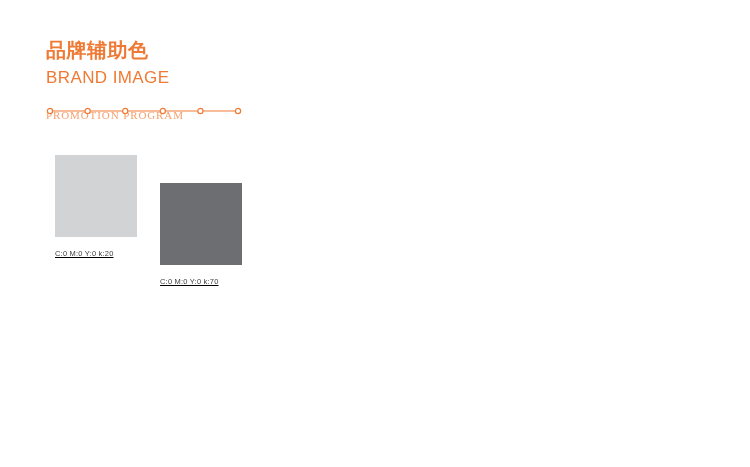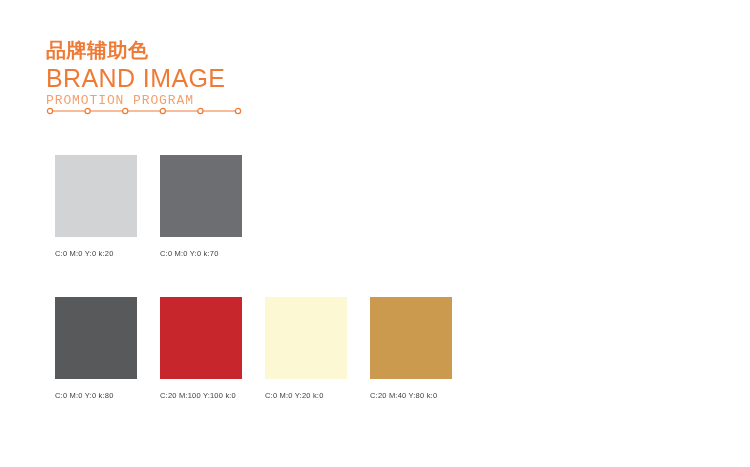--- a/index.html
+++ b/index.html
@@ -36,70 +36,71 @@
     font-weight: bold;
     color: #ef7a35;
     letter-spacing: 0.5px;
     line-height: 24px;
     margin: 0;
     white-space: nowrap;
   }
 
   .title-en {
     font-family: "Liberation Sans", sans-serif;
-    font-size: 25px;
+    font-size: 17px;
     font-weight: normal;
     color: #ef7a35;
     letter-spacing: 0.4px;
     line-height: 28px;
     margin: 2px 0 0 0;
     white-space: nowrap;
   }
 
   .subtitle-en {
-    font-family: Liberation Mono, monospace;
-    font-size: 13px;
+    font-family: Liberation Serif, serif;
+    font-size: 11px;
     font-weight: normal;
     color: #f4a06e;
     letter-spacing: 0.9px;
     line-height: 12px;
-    margin: 3px 0 0 0;
+    margin: 17px 0 0 0;
     white-space: nowrap;
   }
 
   
   .rule {
     position: absolute;
     left: 46px;
     top: 105px;
     width: 196px;
     height: 12px;
   }
   .rule svg { display: block; }
 
   
   .swatch-grid {
     position: absolute;
     left: 55px;
     top: 155px;
     width: 600px;
+    text-decoration: underline;
   }
 
   .swatch-row {
     display: flex;
     flex-direction: row;
     margin-bottom: 38px;
   }
   .swatch-row:last-child { margin-bottom: 0; }
 
   .swatch-cell {
     width: 82px;
     margin-right: 23px;
   }
-  .swatch-cell:last-child { margin-right: 0; }
+  .swatch-cell:last-child { margin-right: 0; margin-top: 28px; }
 
   .swatch-chip {
     width: 82px;
     height: 82px;
     display: block;
   }
 
   .swatch-label {
     font-family: "Liberation Sans", sans-serif;
     font-size: 7.5px;
@@ -139,33 +140,15 @@
       <div class="swatch-cell">
         <div class="swatch-chip" style="background-color: rgb(209, 211, 212);"></div>
         <div class="swatch-label">C:0  M:0  Y:0  k:20</div>
       </div>
       <div class="swatch-cell">
         <div class="swatch-chip" style="background-color: rgb(109, 110, 113);"></div>
         <div class="swatch-label">C:0  M:0  Y:0  k:70</div>
       </div>
     </div>
 
-    <div class="swatch-row">
-      <div class="swatch-cell">
-        <div class="swatch-chip" style="background-color: rgb(88, 89, 91);"></div>
-        <div class="swatch-label">C:0  M:0  Y:0  k:80</div>
-      </div>
-      <div class="swatch-cell">
-        <div class="swatch-chip" style="background-color: rgb(200, 38, 45);"></div>
-        <div class="swatch-label">C:20 M:100  Y:100  k:0</div>
-      </div>
-      <div class="swatch-cell">
-        <div class="swatch-chip" style="background-color: rgb(253, 248, 212);"></div>
-        <div class="swatch-label">C:0 M:0  Y:20  k:0</div>
-      </div>
-      <div class="swatch-cell">
-        <div class="swatch-chip" style="background-color: rgb(203, 154, 79);"></div>
-        <div class="swatch-label">C:20 M:40  Y:80  k:0</div>
-      </div>
-    </div>
 
   </div>
 </div>
 
 </body></html>

